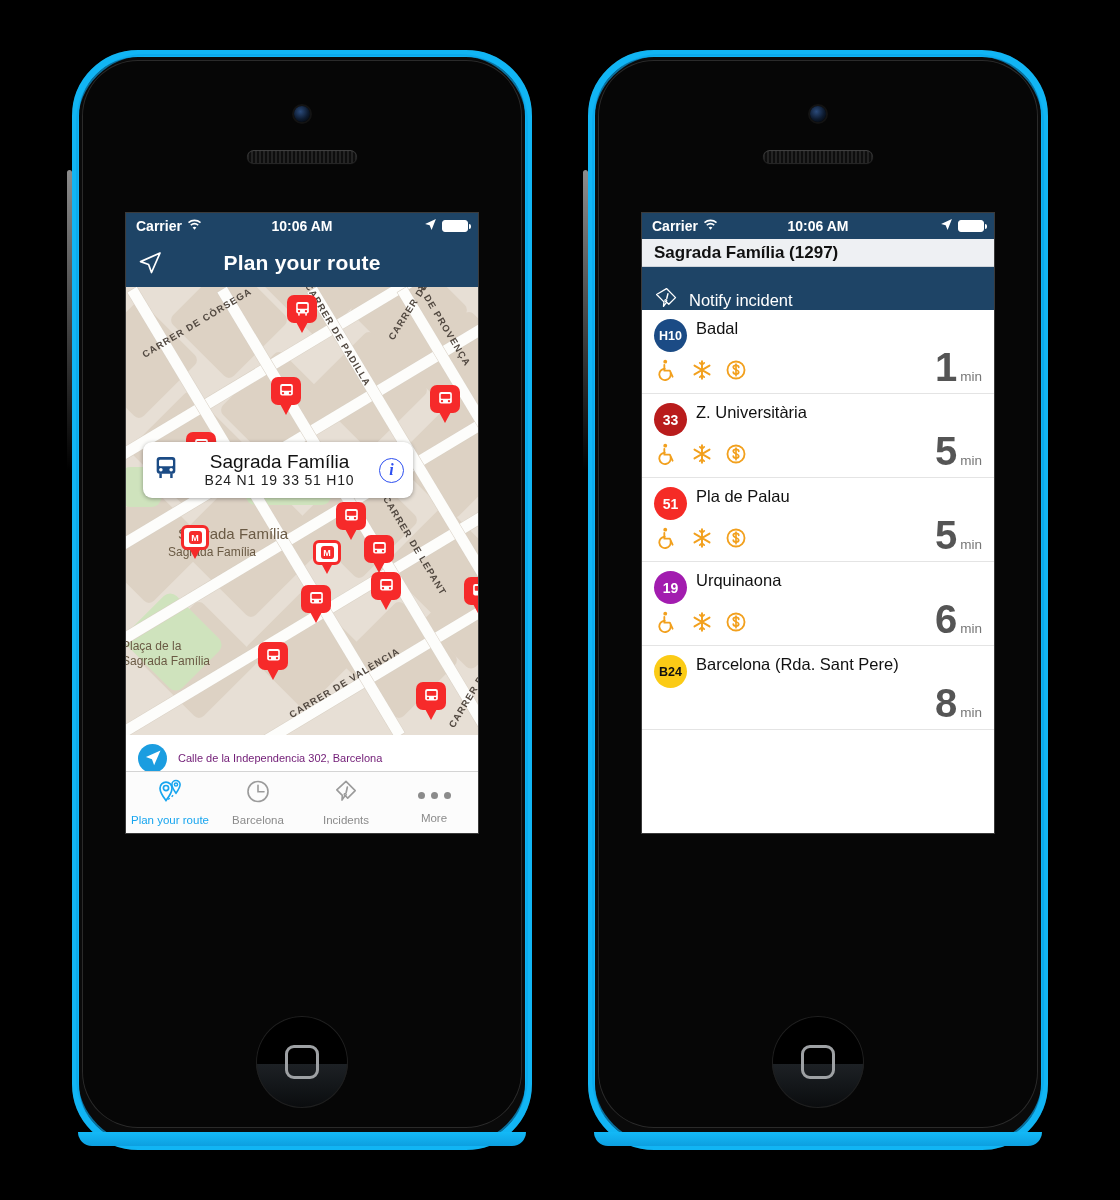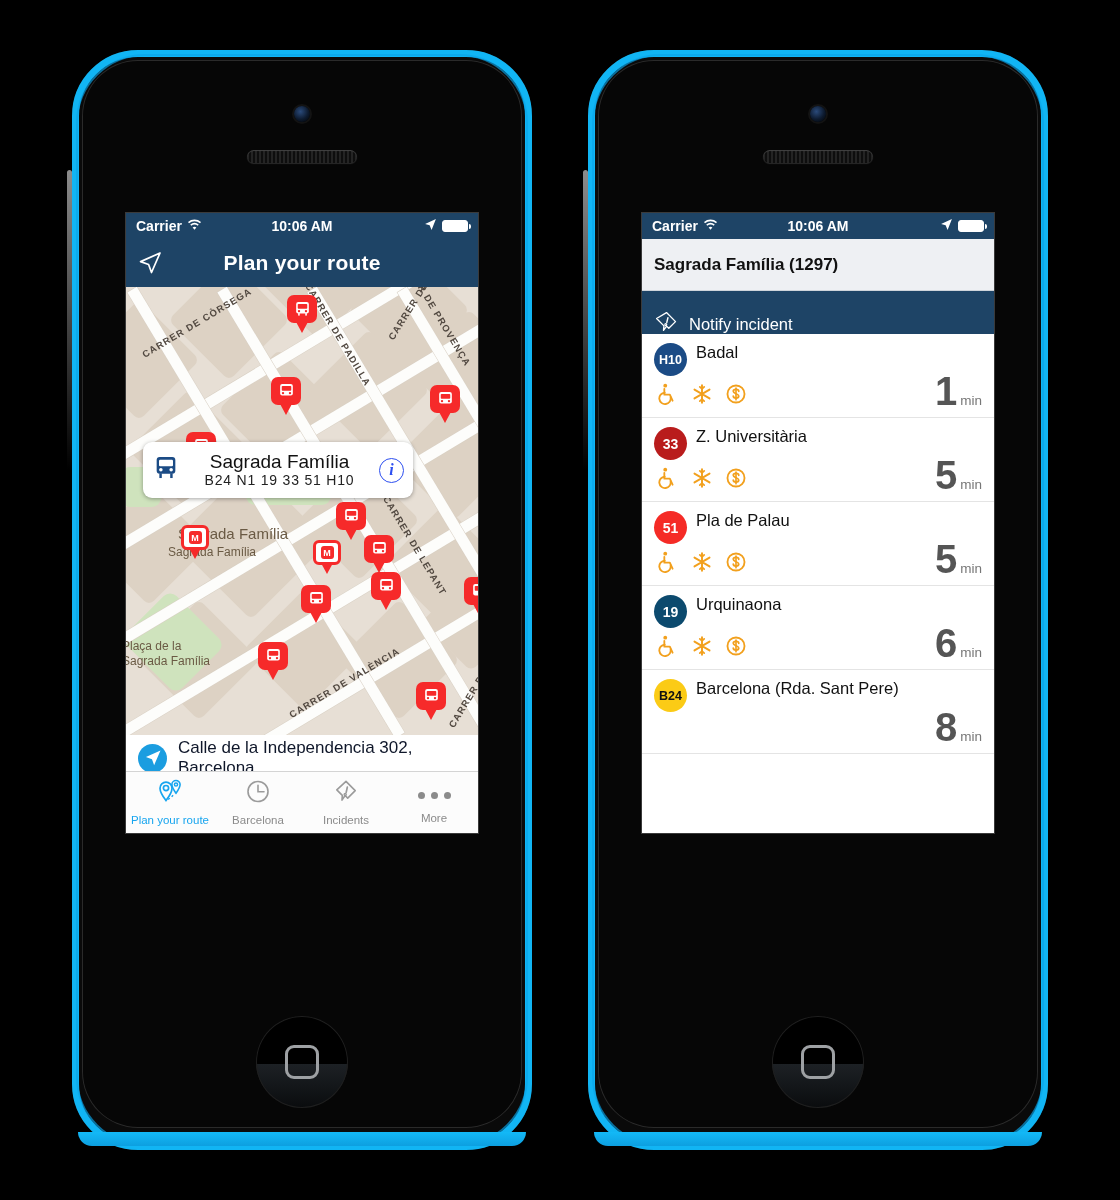--- a/index.html
+++ b/index.html
@@ -219,21 +219,21 @@
   .form-row {
     display:flex; align-items:center; gap:11px;
     height:47px; border-bottom:1px solid #e2e2e2;
   }
   .form-row:last-of-type { border-bottom:none; }
   .circ-ic {
     width:29px;height:29px;border-radius:50%;background:#1b9de0;
     display:flex;align-items:center;justify-content:center;flex:0 0 auto;
   }
   .circ-ic svg{width:18px;height:18px;}
-  .form-val { font-size:17px; color:#0f172a; }
+  .form-val { font-size:11px; color:#701a75; }
   .form-ph  { font-size:16.5px; color:#b6b6b6; }
 
   .action-row {
     display:flex; align-items:center; gap:12px;
     height:56px;
   }
 
   
   .tabbar {
     position:absolute; bottom:0; left:0; right:0;
@@ -243,21 +243,21 @@
   .tab { flex:1; display:flex; flex-direction:column; align-items:center;
          justify-content:center; gap:3px; }
   .tab-label { font-size:11.5px; color:#8b8b8b; }
   .tab.active .tab-label{ color:#17a5ef; }
   .tab svg{ width:30px;height:28px; }
   .dots{ display:flex; gap:6px; height:28px; align-items:center;}
   .dots i{ width:7px;height:7px;border-radius:50%;background:#8b8b8b;display:block;}
 
   
   .stop-title-bar {
-    height:52px; background:#eef0f3;
+    height:28px; background:#eef0f3;
     display:flex; align-items:center; padding:0 12px;
     font-size:17px; font-weight:bold; color:#111;
     border-bottom:1px solid #cfd4da;
   }
   .nav-actions { background:#1e4466; color:#fff; }
   .nav-act-row {
     height:43px; display:flex; align-items:flex-end; gap:11px; padding:0 12px;
     font-size:16.5px;
   }
   .nav-act-row .ic{ width:24px;height:24px;display:flex;align-items:center;justify-content:center;}
@@ -742,21 +742,21 @@
               </svg></span>
         </div>
         <div class="mins">
           <span class="num">5</span>
           <span class="unit">min</span>
         </div>
       </div>
 
       <div class="bus-row">
         <div class="bus-head">
-          <span class="badge" style="background:#0c4a6e;color:#fff;">19</span>
+          <span class="badge" style="background:#a21caf;color:#fff;">19</span>
           <span class="dest">Urquinaona</span>
         </div>
         <div class="amen">
           <span><svg viewBox="0 0 24 24">
                 <circle cx="9" cy="2.9" r="2.1" fill="#f2a01d"></circle>
                 <path d="M8 6.4v6.3h6l3 6.6" fill="none" stroke="#f2a01d" stroke-width="2" stroke-linecap="round" stroke-linejoin="round"></path>
                 <path d="M14.8 15.6a6.2 6.2 0 1 1-6.4-5" fill="none" stroke="#f2a01d" stroke-width="2" stroke-linecap="round"></path>
               </svg></span>
           <span><svg viewBox="0 0 24 24">
                 <g stroke="#f2a01d" stroke-width="2.1" stroke-linecap="round">

